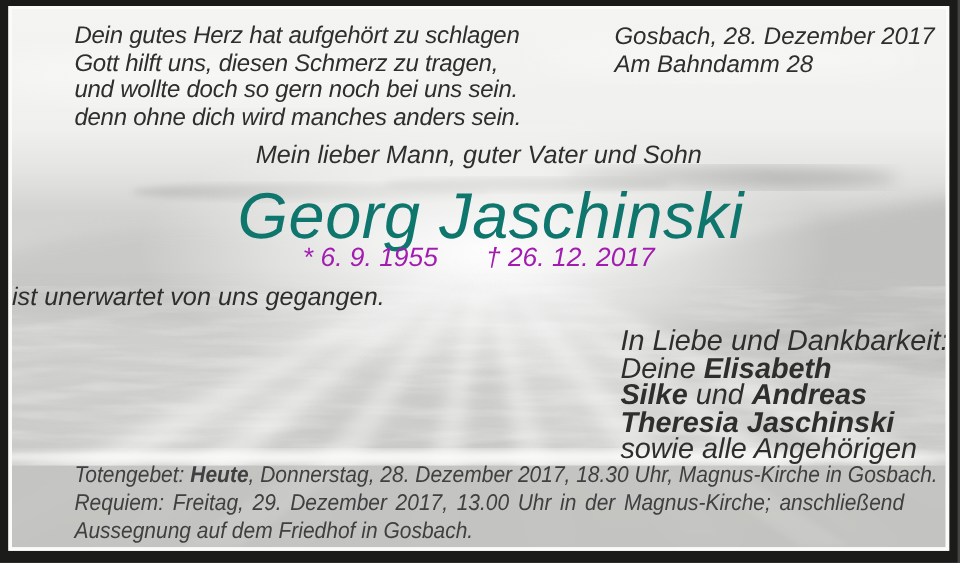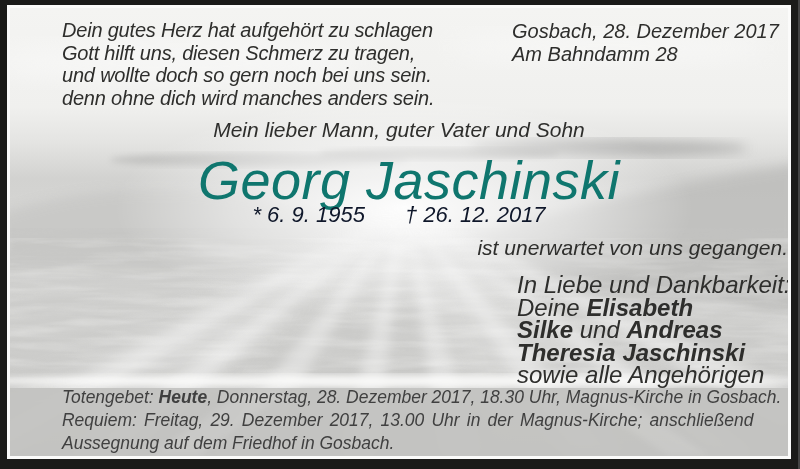--- a/index.html
+++ b/index.html
@@ -17,24 +17,24 @@
   .layer{position:absolute;left:0;top:0;width:100%;height:100%;color:#2e2e2c;font-style:italic;}
 
   .poem{position:absolute;left:52px;top:11px;font-size:20px;line-height:22.5px;letter-spacing:-0.2px;white-space:nowrap;}
   .dateline{position:absolute;left:502px;top:12px;font-size:20px;line-height:23px;white-space:nowrap;}
 
   .intro{position:absolute;left:0;top:110px;width:100%;text-align:center;font-size:21px;}
   .name{
     position:absolute;left:0;top:132px;width:100%;text-align:center;margin:10px;
     font-size:54px;font-weight:normal;font-style:italic;color:#0f766e;letter-spacing:0.5px;line-height:60px;
   }
-  .dates{position:absolute;left:0;top:194px;width:100%;text-align:center;font-size:22px;color:#0f172a;}
+  .dates{position:absolute;left:0;top:194px;width:100%;text-align:center;font-size:22px;color:#a21caf;}
   .dates .birth{margin-right:20px;}
   .dates .death{margin-left:20px;}
-  .passing{position:absolute;left:0;top:228px;width:100%;text-align:right;font-size:21px;}
+  .passing{position:absolute;left:0;top:228px;width:100%;text-align:left;font-size:21px;}
 
   .mourners{position:absolute;left:507px;top:266px;font-size:24px;line-height:22.5px;white-space:nowrap;}
   .mourners b{font-weight:bold;text-align:center;}
 
   .services{position:absolute;left:52px;top:377px;font-size:19px;line-height:23px;color:#404040;}
   .services .svc-line{display:inline-block;transform:scaleX(0.92);transform-origin:0 50%;white-space:nowrap;}
   .services .spread{word-spacing:2.5px;}
   .services b{font-weight:bold;}
 </style>
 </head>

